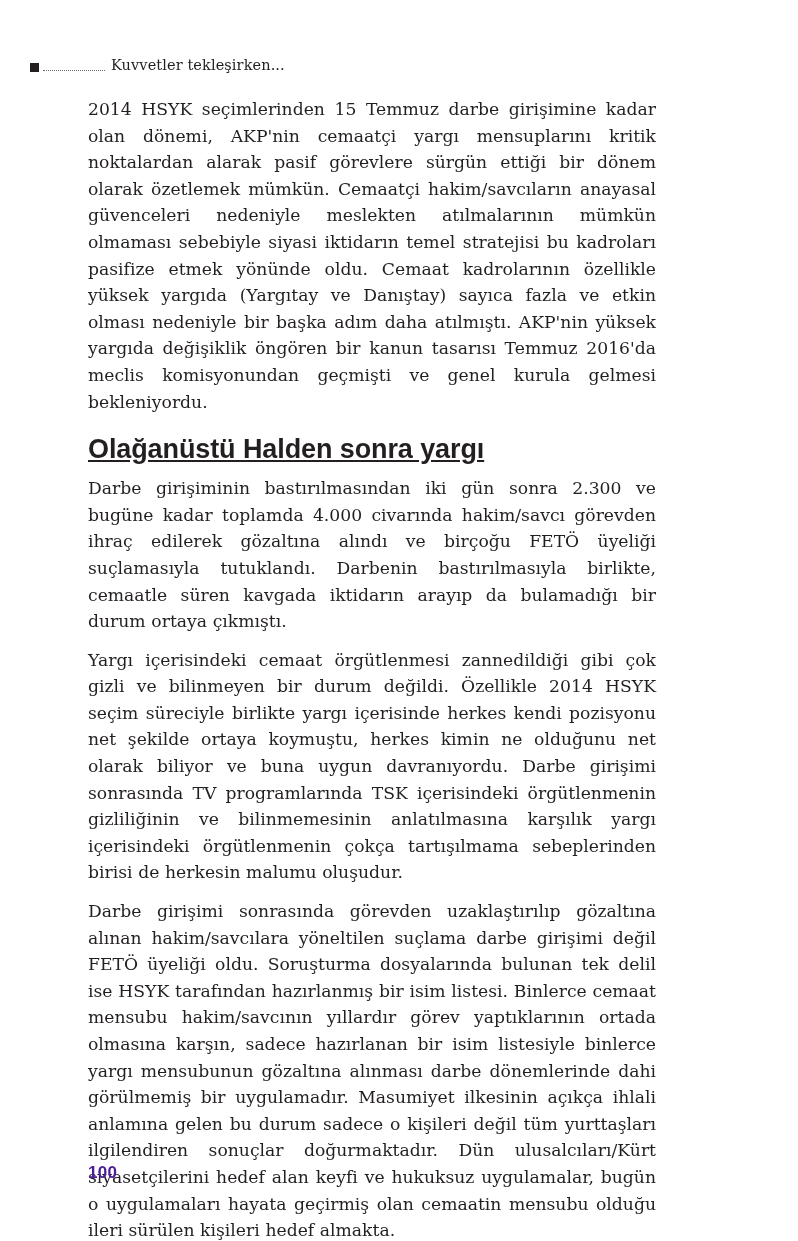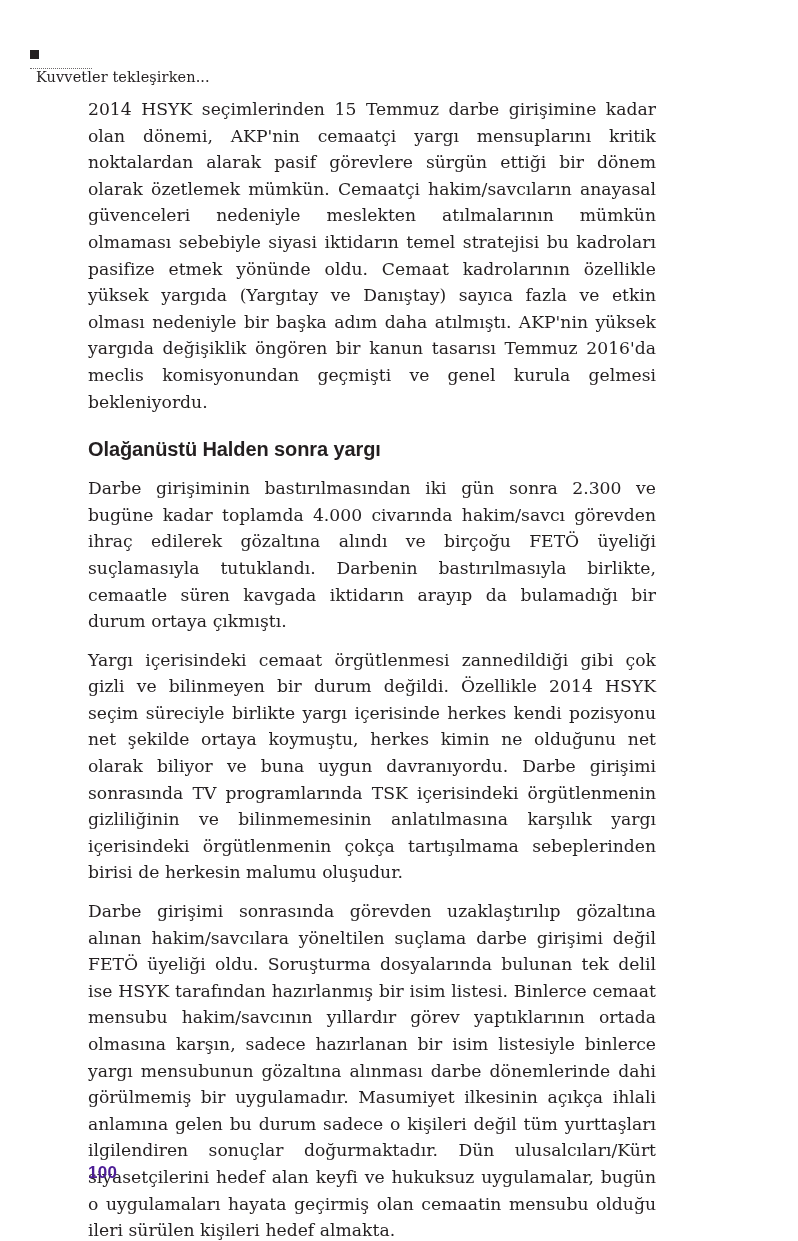--- a/index.html
+++ b/index.html
@@ -17,22 +17,21 @@
   }
 
   
   .running-header {
     position: absolute;
     top: 50px;
     left: 30px;
     right: 60px;
     height: 22px;
     display: flex;
-    align-items: flex-start;
-    flex-direction: column;
+    align-items: flex-end;
   }
   .header-marker {
     width: 9px;
     height: 9px;
     background: #231f20;
     flex: 0 0 auto;
     margin-right: 4px;
   }
   .header-dots {
     flex: 0 0 auto;
@@ -68,26 +67,27 @@
     text-justify: inter-word;
     margin: 0 12px 12px 0;
     hyphens: manual;
     word-spacing: 0.2px;
   }
   p.body-par:last-of-type {
     margin-bottom: 0;
   }
   h2.section-heading {
     font-family: "Liberation Sans", "DejaVu Sans", sans-serif;
-    font-size: 20px;
+    font-size: 27px;
     line-height: 26px;
     font-weight: bold;
     color: #231f20;
     margin: 21px 0 13px 0;
     letter-spacing: -0.1px;
+    text-decoration: underline;
   }
 
   
   .folio {
     position: absolute;
     left: 88px;
     top: 1163px;
     font-family: "Liberation Sans", "DejaVu Sans", sans-serif;
     font-size: 17px;
     font-weight: bold;

